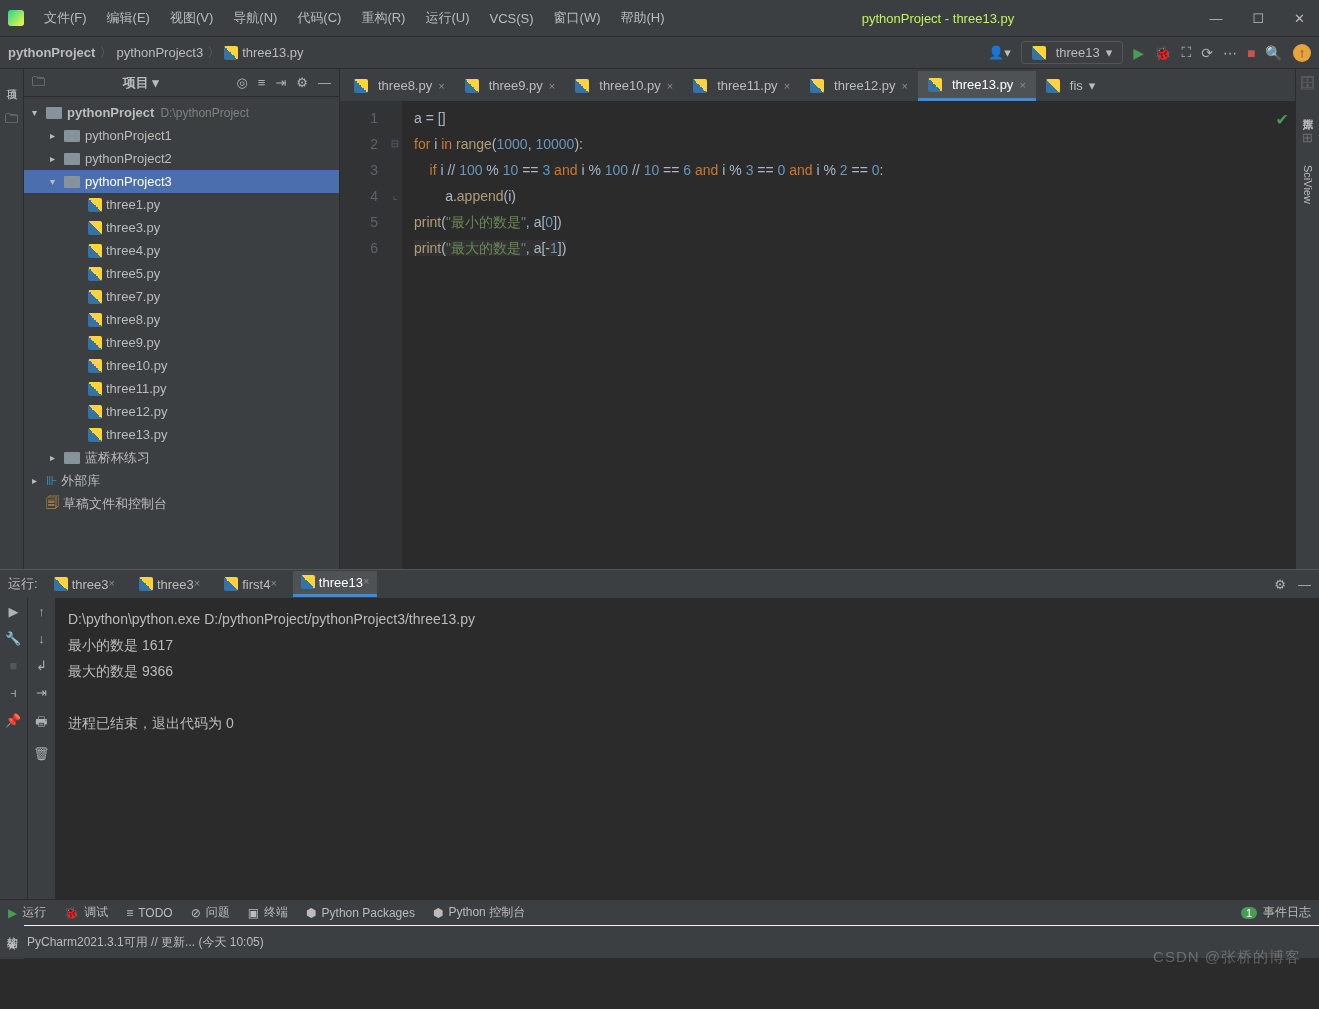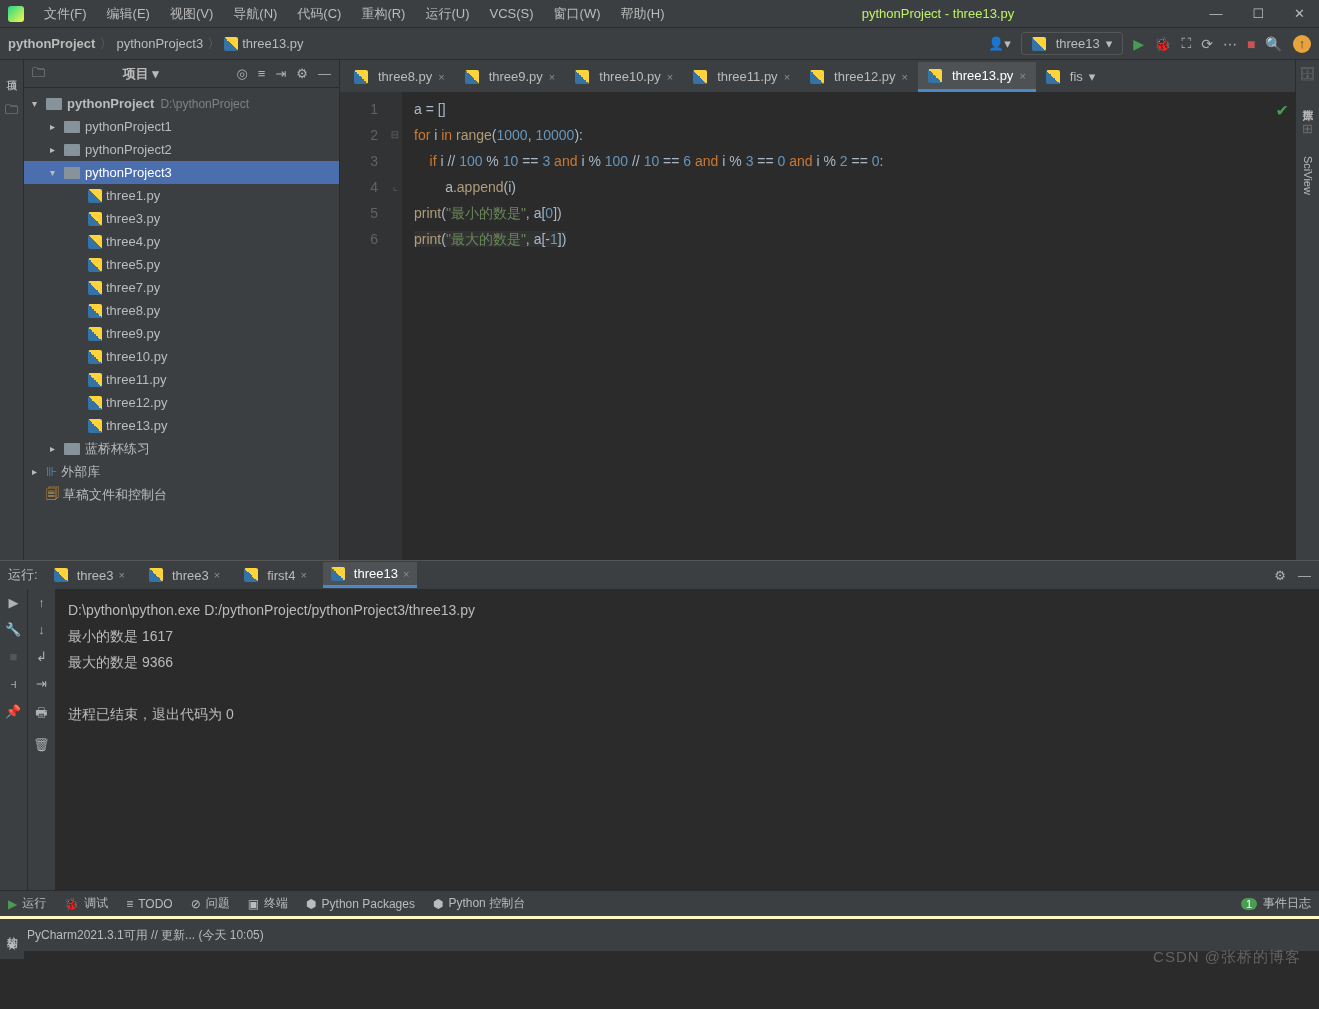--- a/index.html
+++ b/index.html
@@ -1,21 +1,21 @@
 <!DOCTYPE html>
 <html><head>
 <meta charset="utf-8">
 <style>
 * { margin: 0; padding: 0; box-sizing: border-box; font-family: "Segoe UI", "Microsoft YaHei", sans-serif; }
 body { background: #2b2b2b; color: #bbbbbb; font-size: 13px; overflow: hidden; width: 1319px; height: 1009px; }
 .app-icon { width: 16px; height: 16px; background: linear-gradient(135deg,#21d789,#fcf84a); border-radius: 3px; margin-right: 8px; }
 .titlebar-center { flex: 1; text-align: center; color: #bef264; }
 .win-controls { display: flex; gap: 18px; color: #bbbbbb; }
 .win-btn { cursor: pointer; padding: 2px 6px; }
-.menubar { height: 28px; background: #3c3f41; display: flex; align-items: center; padding: 0 8px; gap: 4px; border-bottom: 1px solid #2b2b2b; }
+.menubar { height: 37px; background: #3c3f41; display: flex; align-items: center; padding: 0 8px; gap: 4px; border-bottom: 1px solid #2b2b2b; }
 .menu-item { padding: 4px 8px; color: #bbbbbb; cursor: pointer; }
 .navbar { height: 32px; background: #3c3f41; display: flex; align-items: center; padding: 0 8px; border-bottom: 1px solid #2b2b2b; }
 .breadcrumb { display: flex; align-items: center; gap: 4px; flex: 1; }
 .crumb { color: #bbbbbb; cursor: pointer; }
 .crumb-sep { color: #6e6e6e; }
 .py-icon-small { display: inline-block; width: 14px; height: 14px; background: linear-gradient(45deg,#3572A5 50%,#FFD43B 50%); border-radius: 2px; margin-right: 4px; vertical-align: middle; }
 .nav-right { display: flex; align-items: center; gap: 10px; }
 .user-icon { color: #bbbbbb; cursor: pointer; }
 .run-config { background: #3c3f41; border: 1px solid #555; padding: 3px 10px; border-radius: 3px; display: flex; align-items: center; gap: 6px; cursor: pointer; }
 .tb-icon { cursor: pointer; font-size: 14px; }
@@ -52,33 +52,33 @@
 .str { color: #6a8759; }
 .fn { color: #b09d79; }
 .current-line { background: #323232; }
 .check-mark { position: absolute; top: 6px; right: 6px; color: #499c54; font-size: 16px; }
 .right-gutter { width: 24px; background: #3c3f41; border-left: 1px solid #2b2b2b; display: flex; flex-direction: column; align-items: center; padding-top: 6px; gap: 20px; }
 .rg-icon { color: #6e6e6e; cursor: pointer; }
 .rg-label { writing-mode: vertical-rl; font-size: 11px; color: #bbbbbb; cursor: pointer; }
 .run-panel { height: 330px; background: #2b2b2b; border-top: 1px solid #555; display: flex; flex-direction: column; }
 .run-header { height: 28px; background: #3c3f41; display: flex; align-items: center; padding: 0 8px; gap: 8px; }
 .run-label { font-weight: normal; }
-.run-tab { display: flex; align-items: center; gap: 5px; padding: 4px 8px; cursor: pointer; color: #bbbbbb; }
+.run-tab { display: flex; padding: 4px 8px; cursor: pointer; color: #bbbbbb; }
 .run-tab.active { background: #4e5254; border-bottom: 3px solid #4a88c7; color: #fff; }
 .run-header-right { margin-left: auto; display: flex; gap: 12px; color: #afb1b3; }
 .run-body { flex: 1; display: flex; }
 .run-left-tools { width: 28px; background: #3c3f41; display: flex; flex-direction: column; align-items: center; padding-top: 6px; gap: 12px; border-right: 1px solid #2b2b2b; }
 .run-left-tools2 { width: 28px; background: #3c3f41; display: flex; flex-direction: column; align-items: center; padding-top: 6px; gap: 12px; border-right: 1px solid #2b2b2b; }
 .rlt { cursor: pointer; color: #afb1b3; font-size: 13px; }
 .console { flex: 1; padding: 8px 12px; font-family: Consolas, monospace; font-size: 14px; line-height: 26px; color: #bbbbbb; white-space: pre; }
 .tool-strip { height: 26px; background: #3c3f41; display: flex; align-items: center; padding: 0 8px; gap: 18px; border-top: 1px solid #2b2b2b; }
 .ts-item { display: flex; align-items: center; gap: 5px; cursor: pointer; color: #bbbbbb; font-size: 12px; }
 .ts-right { margin-left: auto; display: flex; align-items: center; gap: 6px; }
 .badge-green { background: #499c54; color: #fff; border-radius: 8px; padding: 0 5px; font-size: 11px; }
-.statusbar { height: 24px; background: #3c3f41; display: flex; align-items: center; padding: 16px 8px; color: #bbbbbb; font-size: 12px; border-top: 3px solid #fef9c3; }
+.statusbar { height: 24px; background: #3c3f41; display: flex; align-items: center; padding: 16px 8px; color: #bbbbbb; font-size: 12px; border-top: 1px solid #fef9c3; }
 .sb-icon { margin-right: 6px; }
 .watermark { position: fixed; right: 18px; bottom: 42px; color: rgba(200,200,200,0.35); font-size: 15px; letter-spacing: 1px; pointer-events: none; }
 .left-bottom-gutter { position: absolute; left: 0; bottom: 50px; width: 24px; background: #3c3f41; display: flex; flex-direction: column; align-items: center; gap: 10px; padding: 6px 0; }
 .lbg-lbl { writing-mode: vertical-rl; font-size: 11px; color: #bbbbbb; cursor: pointer; }
 .star-ico { color: #bbbbbb; cursor: pointer; }
 </style>
 </head>
 <body>
 
 <div class="menubar">

